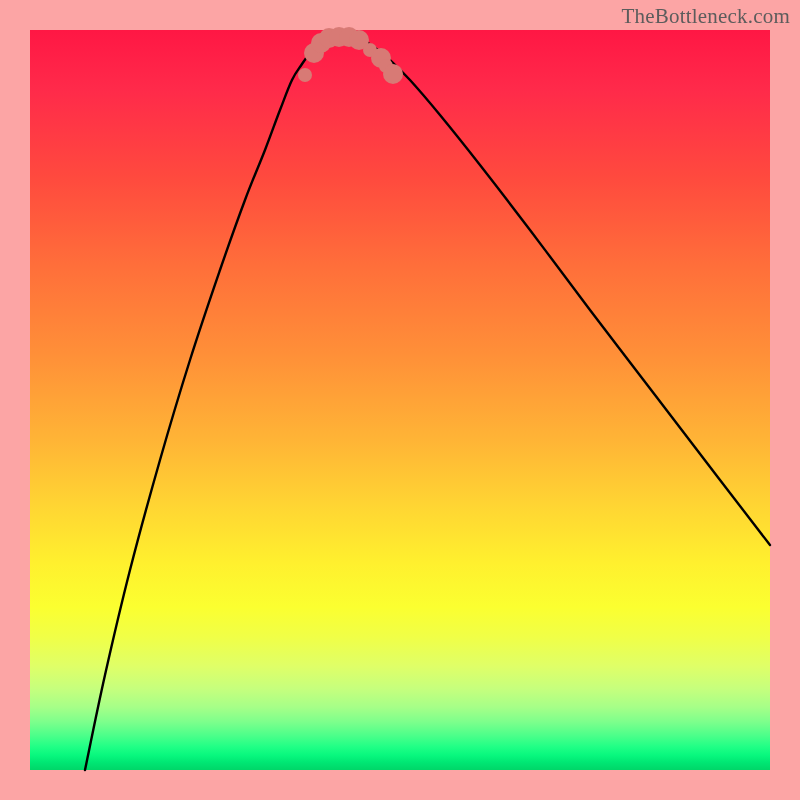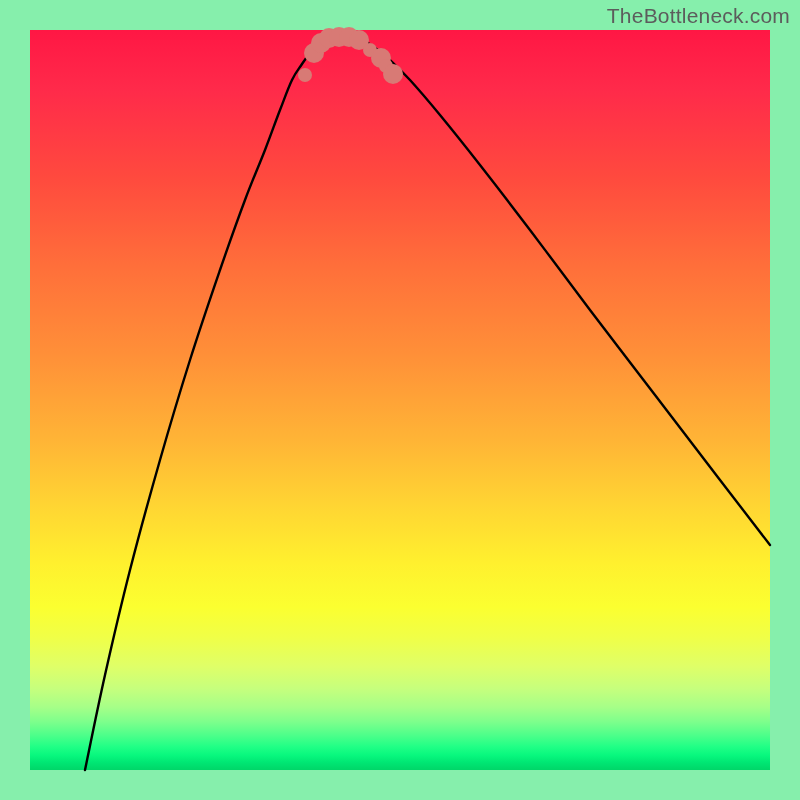--- a/index.html
+++ b/index.html
@@ -8,21 +8,22 @@
     width: 800px;
     height: 800px;
     background: #000;
     overflow: hidden;
     font-family: Arial, Helvetica, sans-serif;
   }
   .frame {
     position: relative;
     width: 800px;
     height: 800px;
-    background: #86efac;
+    background: #fca5a5;
+    font-family: Liberation Serif, serif;
   }
   .plot {
     position: absolute;
     left: 30px;
     top: 30px;
     width: 740px;
     height: 740px;
     
     background: linear-gradient(
       to bottom,

